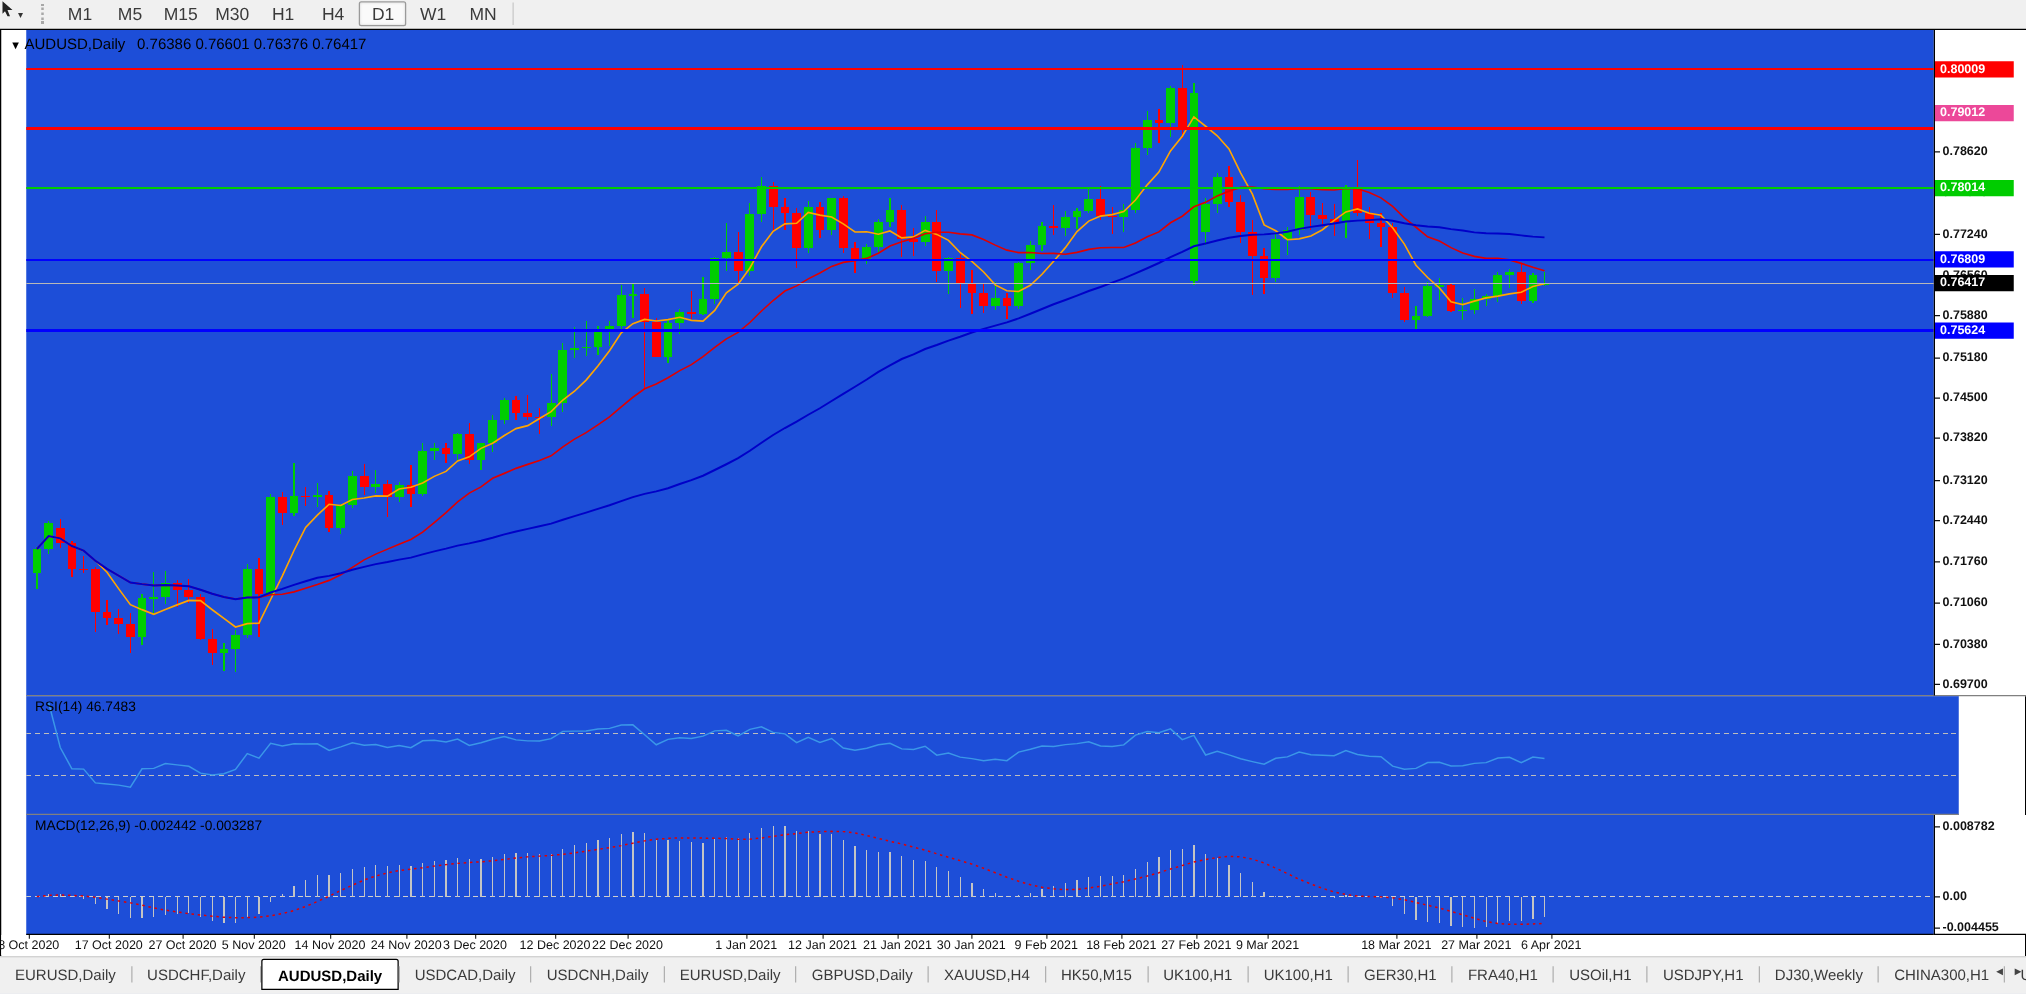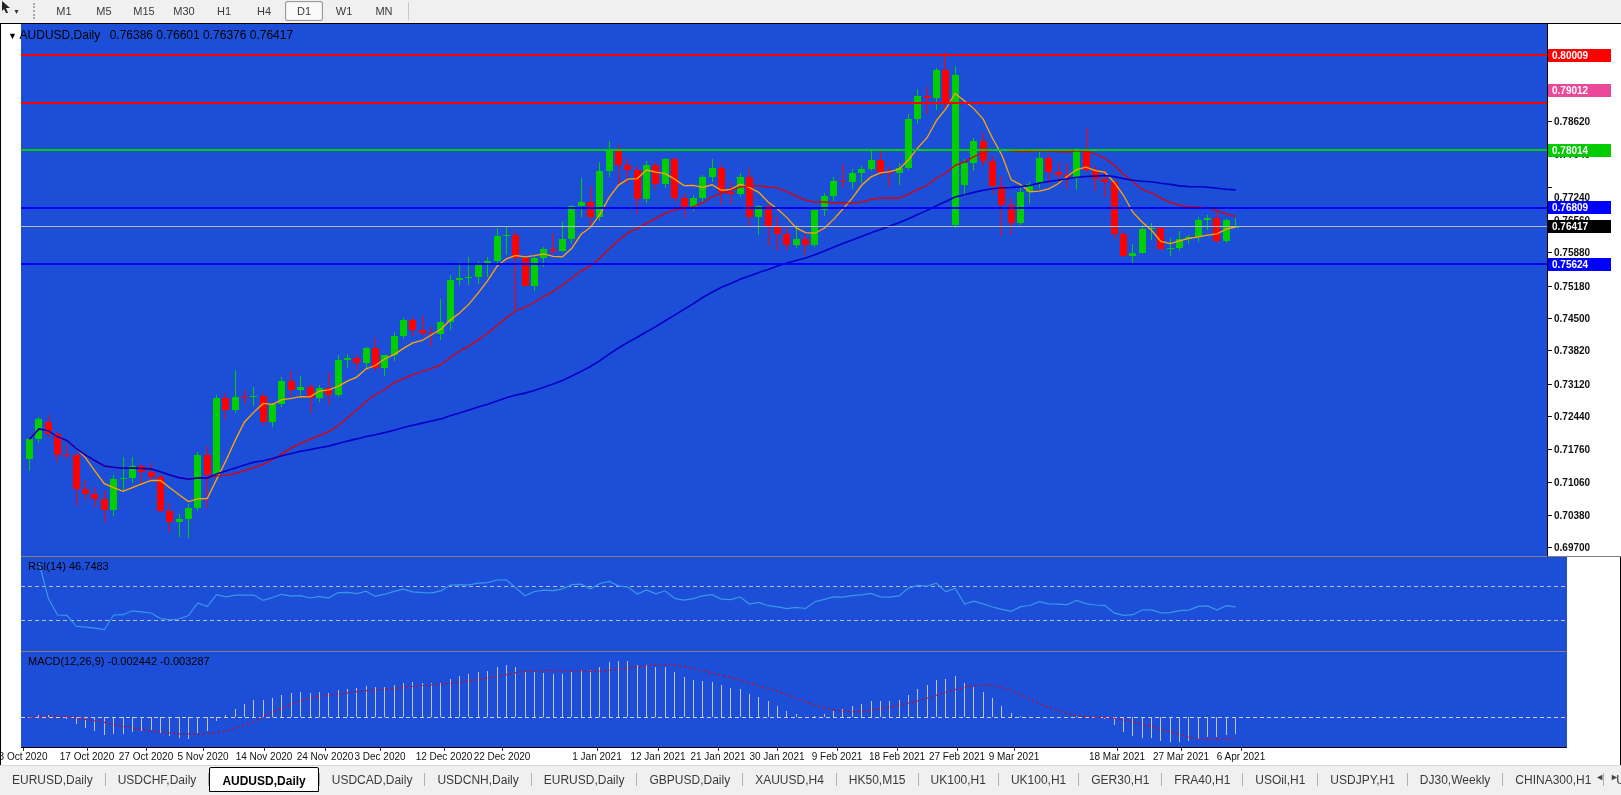--- a/index.html
+++ b/index.html
@@ -2,21 +2,21 @@
 <html><head>
 <meta charset="utf-8">
 <style>
   html,body{margin:0;padding:0;background:#F0F0F0;font-family:"Liberation Sans",sans-serif;}
   #stage{position:relative;width:1621px;height:795px;overflow:hidden;background:#F0F0F0;}
   
   #toolbar{position:absolute;left:0;top:0;width:1621px;height:22px;background:#F0F0F0;display:flex;align-items:center;}
   .grip{width:3px;height:16px;border-left:2px dotted #A8A8A8;margin:0 6px 0 4px;}
   .tool-icon{width:26px;height:18px;display:flex;align-items:center;justify-content:center;margin-left:3px;}
   .tf-btn{min-width:26px;height:18px;padding:0 5px;margin:0 1px;display:flex;align-items:center;justify-content:center;
-    font-size:11px;color:#3A3A3A;border:1px solid transparent;border-radius:2px;}
+    font-size:14px;color:#3A3A3A;border:1px solid transparent;border-radius:2px;}
   .tf-btn.active{background:#FAFAFA;border:1px solid #9A9A9A;box-shadow:inset 0 0 2px #CFCFCF;}
   .vsep{width:1px;height:18px;background:#C8C8C8;margin:0 4px;}
   .caret{font-size:8px;color:#333;margin-left:1px;}
   
   #chart{position:absolute;left:0;top:23px;width:1619px;height:741px;background:#FFFFFF;border:1px solid #000;}
   .pane{position:absolute;left:0;width:1546px;background:#1d4ed8;margin-left:20px;}
   #main-pane{top:0;height:532px;border-bottom:1px solid #808080;}
   #rsi-pane{top:533px;height:94px;border-bottom:1px solid #808080;}
   #macd-pane{top:628px;height:95px;border-bottom:1px solid #000;}
   .axis-col{position:absolute;left:1546px;width:73px;background:#FFF;border-left:1px solid #000;}
@@ -355,21 +355,21 @@
         </svg>
     </div>
     <div id="main-axis" class="axis-col">
         <div class="tick-dash" style="top: 64px;"></div>
         <div class="tick-label" style="top: 59px;">0.79320</div>
         <div class="tick-dash" style="top: 97px;"></div>
         <div class="tick-label" style="top: 92px;">0.78620</div>
         <div class="tick-dash" style="top: 130px;"></div>
         <div class="tick-label" style="top: 125px;">0.77940</div>
         <div class="tick-dash" style="top: 163px;"></div>
-        <div class="tick-label" style="top: 168px;">0.77240</div>
+        <div class="tick-label" style="top: 158px;">0.77240</div>
         <div class="tick-dash" style="top: 196px;"></div>
         <div class="tick-label" style="top: 191px;">0.76560</div>
         <div class="tick-dash" style="top: 228px;"></div>
         <div class="tick-label" style="top: 223px;">0.75880</div>
         <div class="tick-dash" style="top: 262px;"></div>
         <div class="tick-label" style="top: 257px;">0.75180</div>
         <div class="tick-dash" style="top: 294px;"></div>
         <div class="tick-label" style="top: 289px;">0.74500</div>
         <div class="tick-dash" style="top: 326px;"></div>
         <div class="tick-label" style="top: 321px;">0.73820</div>
@@ -537,20 +537,28 @@
           <line x1="1167.8999999999999" y1="65.30209425363175" x2="1167.8999999999999" y2="89.48975429866375" stroke="#C4C4C4" stroke-width="1"></line>
           <line x1="1177.25" y1="65.30209425363175" x2="1177.25" y2="87.17337565203987" stroke="#C4C4C4" stroke-width="1"></line>
           <line x1="1186.6" y1="65.30209425363175" x2="1186.6" y2="84.87487932691793" stroke="#C4C4C4" stroke-width="1"></line>
           <line x1="1195.95" y1="65.30209425363175" x2="1195.95" y2="85.10148546550033" stroke="#C4C4C4" stroke-width="1"></line>
           <line x1="1205.3" y1="65.30209425363175" x2="1205.3" y2="83.03734214818145" stroke="#C4C4C4" stroke-width="1"></line>
           <line x1="1214.6499999999999" y1="65.30209425363175" x2="1214.6499999999999" y2="81.84159360398745" stroke="#C4C4C4" stroke-width="1"></line>
           <polyline points="8.5,65.3 17.9,63.3 27.2,63.3 36.5,65.3 45.9,66.9 55.3,71.5 64.6,75.5 74.0,79.0 83.3,82.7 92.6,82.3 102.0,81.7 111.3,79.9 120.7,78.9 130.1,78.5 139.4,81.3 148.8,84.5 158.1,86.4 167.4,86.6 176.8,81.3 186.2,78.9 195.5,69.3 204.8,63.0 214.2,56.7 223.5,51.9 232.9,48.2 242.3,48.1 251.6,46.4 260.9,43.0 270.3,41.5 279.6,40.3 289.0,40.7 298.3,40.3 307.7,41.1 317.1,38.5 326.4,36.5 335.8,35.8 345.1,34.1 354.4,35.1 363.8,34.9 373.1,33.3 382.5,30.8 391.8,30.3 401.2,30.5 410.6,31.2 419.9,30.9 429.3,27.0 438.6,24.1 447.9,22.3 457.3,20.2 466.6,18.6 476.0,15.4 485.3,13.5 494.7,14.7 504.0,19.0 513.4,20.2 522.8,20.8 532.1,21.9 541.4,22.2 550.8,19.6 560.1,17.6 569.5,18.1 578.9,14.6 588.2,10.2 597.5,9.0 606.9,9.2 616.3,12.7 625.6,12.9 634.9,15.4 644.3,15.4 653.6,19.9 663.0,25.0 672.4,28.4 681.7,29.4 691.0,29.7 700.4,32.7 709.8,35.6 719.1,36.6 728.4,41.6 737.8,44.8 747.1,49.4 756.5,54.0 765.9,58.8 775.2,62.1 784.5,65.2 793.9,64.3 803.3,62.2 812.6,59.1 821.9,56.9 831.3,54.4 840.6,52.1 850.0,49.5 859.4,48.9 868.7,48.8 878.0,48.3 887.4,43.3 896.8,37.3 906.1,33.3 915.4,27.7 924.8,27.0 934.1,24.1 943.5,30.9 952.8,34.6 962.2,39.8 971.5,46.5 980.9,53.9 990.3,61.5 999.6,64.5 1008.9,66.1 1018.3,64.8 1027.7,65.1 1037.0,65.7 1046.3,66.3 1055.7,64.3 1065.0,64.5 1074.4,65.6 1083.8,66.7 1093.1,72.8 1102.5,79.5 1111.8,84.4 1121.1,85.6 1130.5,86.2 1139.8,88.5 1149.2,90.0 1158.5,90.0 1167.9,89.5 1177.3,87.2 1186.6,84.9 1196.0,85.1 1205.3,83.0 1214.6,81.8" fill="none" stroke="#9E9E9E" stroke-width="1" shape-rendering="auto" stroke-opacity="0"></polyline>
           <polyline points="8.5,65.3 17.9,64.3 27.2,64.0 36.5,64.3 45.9,64.8 55.3,65.9 64.6,67.3 74.0,68.8 83.3,70.3 92.6,72.2 102.0,74.3 111.3,76.1 120.7,77.6 130.1,78.9 139.4,80.0 148.8,81.0 158.1,81.8 167.4,82.2 176.8,82.1 186.2,81.8 195.5,80.6 204.8,78.9 214.2,76.5 223.5,73.2 232.9,69.2 242.3,64.9 251.6,60.4 260.9,56.2 270.3,52.0 279.6,48.8 289.0,46.3 298.3,44.5 307.7,43.3 317.1,42.2 326.4,40.9 335.8,39.7 345.1,38.7 354.4,38.0 363.8,37.4 373.1,36.6 382.5,35.6 391.8,34.4 401.2,33.5 410.6,32.9 419.9,32.3 429.3,31.5 438.6,30.3 447.9,28.9 457.3,27.5 466.6,26.1 476.0,24.5 485.3,22.6 494.7,20.7 504.0,19.4 513.4,18.7 522.8,18.3 532.1,18.3 541.4,18.5 550.8,18.6 560.1,18.8 569.5,19.4 578.9,19.3 588.2,18.4 597.5,17.1 606.9,15.8 616.3,14.8 625.6,13.8 634.9,13.3 644.3,13.1 653.6,13.3 663.0,14.4 672.4,16.4 681.7,18.7 691.0,21.0 700.4,23.2 709.8,25.7 719.1,28.1 728.4,31.0 737.8,33.8 747.1,36.5 756.5,39.3 765.9,42.6 775.2,46.2 784.5,49.8 793.9,53.0 803.3,55.8 812.6,57.8 821.9,59.1 831.3,59.7 840.6,59.5 850.0,58.4 859.4,57.0 868.7,55.1 878.0,53.4 887.4,51.2 896.8,48.8 906.1,46.2 915.4,43.2 924.8,40.4 934.1,37.6 943.5,35.6 952.8,34.0 962.2,33.1 971.5,33.5 980.9,35.3 990.3,38.4 999.6,42.5 1008.9,46.9 1018.3,51.4 1027.7,55.2 1037.0,58.6 1046.3,61.6 1055.7,63.6 1065.0,64.8 1074.4,65.2 1083.8,65.5 1093.1,66.2 1102.5,67.8 1111.8,70.0 1121.1,72.2 1130.5,74.4 1139.8,77.1 1149.2,79.9 1158.5,82.6 1167.9,85.2 1177.3,86.8 1186.6,87.4 1196.0,87.4 1205.3,87.2 1214.6,86.7" fill="none" stroke="#E00000" stroke-width="1.2" stroke-dasharray="2 3" shape-rendering="auto"></polyline>
         </svg>
     </div>
+    <div id="macd-axis" class="axis-col">
+        <div class="tick-dash" style="top: 9px;"></div>
+        <div class="tick-label" style="top: 4px;">0.008782</div>
+        <div class="tick-dash" style="top: 65px;"></div>
+        <div class="tick-label" style="top: 60px;">0.00</div>
+        <div class="tick-dash" style="top: 90px;"></div>
+        <div class="tick-label" style="top: 85px;">-0.004455</div>
+      </div>
 
     <div id="date-axis">
         <div class="date-tick" style="left: 22px;"></div>
         <div class="date-label" style="left: 22px;">8 Oct 2020</div>
         <div class="date-tick" style="left: 86px;"></div>
         <div class="date-label" style="left: 86px;">17 Oct 2020</div>
         <div class="date-tick" style="left: 145px;"></div>
         <div class="date-label" style="left: 145px;">27 Oct 2020</div>
         <div class="date-tick" style="left: 202px;"></div>
         <div class="date-label" style="left: 202px;">5 Nov 2020</div>

